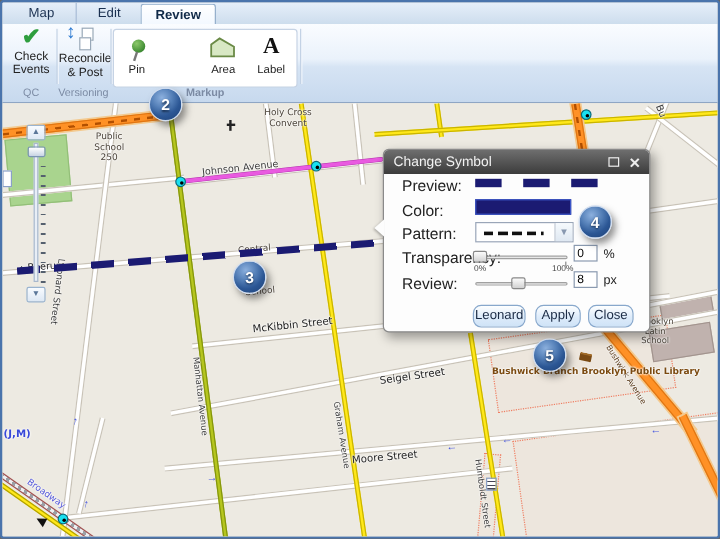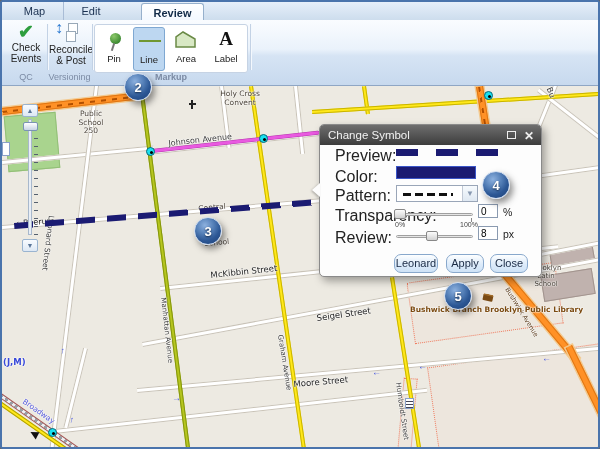--- a/index.html
+++ b/index.html
@@ -11,21 +11,21 @@
     background:#edeae2;font-family:"Liberation Sans",sans-serif;
   }
   
   #tabstrip{position:absolute;left:0;top:0;right:0;height:18px;
     background:linear-gradient(180deg,#e6effa,#cddded);}
   .tab{position:absolute;top:0;height:18px;line-height:18px;text-align:center;
     font-size:11px;color:#1a3050;cursor:default;}
   .tab.sep{border-right:1px solid #a9bcd6;}
   .tab.active{top:1px;height:18px;background:linear-gradient(#ffffff,#f2f8ff);
     border:1px solid #96b0cc;border-bottom:none;border-radius:3px 3px 0 0;
-    font-weight:bold;color:#102a48;margin-left:24px;}
+    font-weight:bold;color:#102a48;}
   #ribbon{position:absolute;left:0;top:18px;right:0;height:66px;
     background:linear-gradient(180deg,#fafcff 0%,#eaf2fb 45%,#d6e4f4 55%,#c7d9ee 100%);
     border-bottom:1px solid #8fa6c4;}
   .gsep{position:absolute;top:4px;height:46px;width:1px;background:#c3d2e5;box-shadow:1px 0 0 #f4f8fd;}
   .glabel{position:absolute;top:52px;font-size:9px;color:#7c8ba4;text-align:center;}
   .bigbtn{position:absolute;top:2px;height:50px;text-align:center;font-size:10px;color:#222;line-height:11px;}
   .check{font-size:19px;color:#2e9e3e;font-weight:bold;line-height:20px;}
   .panel{position:absolute;left:92px;top:4px;width:154px;height:49px;background:#fff;
     border:1px solid #c6d3e4;border-radius:3px;}
   .tool{position:absolute;top:2px;height:44px;text-align:center;font-size:9.5px;color:#222;border-radius:3px;}
@@ -87,21 +87,21 @@
   
   #dlg{position:absolute;left:317px;top:38px;width:223px;height:153px;background:#fdfdfd;
     border:1px solid #8a8a8a;border-radius:5px;box-shadow:3px 4px 9px rgba(0,0,0,.35);z-index:50;}
   #dlg .tbar{position:absolute;left:0;top:0;right:0;height:20px;border-radius:4px 4px 0 0;
     background:linear-gradient(#6e6e6e,#3c3c3c);color:#f2f2f2;font-size:11.5px;line-height:20px;padding-left:8px;}
   .trestore{position:absolute;right:25px;top:6px;width:9px;height:8px;border:1.5px solid #eee;}
   .tclose{position:absolute;right:7px;top:1px;font-size:12px;color:#eee;font-weight:bold;}
   .notch{position:absolute;left:-8px;top:58px;width:0;height:0;
     border-top:7px solid transparent;border-bottom:7px solid transparent;border-right:8px solid #fdfdfd;
     filter:drop-shadow(-1px 1px 1px rgba(0,0,0,.25));z-index:51;}
-  .dlabel{position:absolute;font-size:16px;color:#222;}
+  .dlabel{position:absolute;font-size:13px;color:#222;}
   .pdash{position:absolute;width:22px;height:7px;background:#1b1b72;}
   .swatch{position:absolute;left:76px;top:41px;width:80px;height:13px;background:#1b1b72;border:1px solid #3a55c8;}
   .combo{position:absolute;left:76px;top:60px;width:82px;height:17px;background:#fff;border:1px solid #9aa6b8;}
   .combopat{position:absolute;left:6px;top:7px;width:50px;height:3px;
     background:repeating-linear-gradient(90deg,#111 0 8px,transparent 8px 12px);}
   .combobtn{position:absolute;right:0;top:0;width:15px;height:15px;border-left:1px solid #c0c8d4;
     background:linear-gradient(#f6fafd,#dfe8f2);color:#8898b0;font-size:8px;text-align:center;line-height:15px;}
   .strack{position:absolute;width:77px;height:3px;border:1px solid #a0a0a0;border-radius:2px;
     background:linear-gradient(#d8d8d8,#f2f2f2);}
   .sthumb{position:absolute;width:12px;height:10px;border:1px solid #888;border-radius:2px;
@@ -149,26 +149,20 @@
     <div class="gsep" style="left:90px;"></div>
 
     <div class="panel">
       <div class="tool" style="left:4px;width:30px;">
         <div class="tico">
             <span class="pinball"></span>
             <span class="pinstem"></span>
           </div>
         <div>Pin</div>
       </div>
-      <div class="tool selected" style="left:38px;width:32px;">
-        <div class="tico">
-            <span class="lineglyph"></span>
-          </div>
-        <div>Line</div>
-      </div>
       <div class="tool" style="left:74px;width:34px;">
         <div class="tico">
           <svg class="aicon" width="24" height="20">
               <polygon points="2,17 2,7 9,2 21,9 21,17" fill="#d8e8c4" stroke="#6a8a46" stroke-width="1.5"></polygon>
             </svg>
         </div>
         <div>Area</div>
       </div>
       <div class="tool" style="left:112px;width:38px;">
         <div class="tico labelA">A</div>

